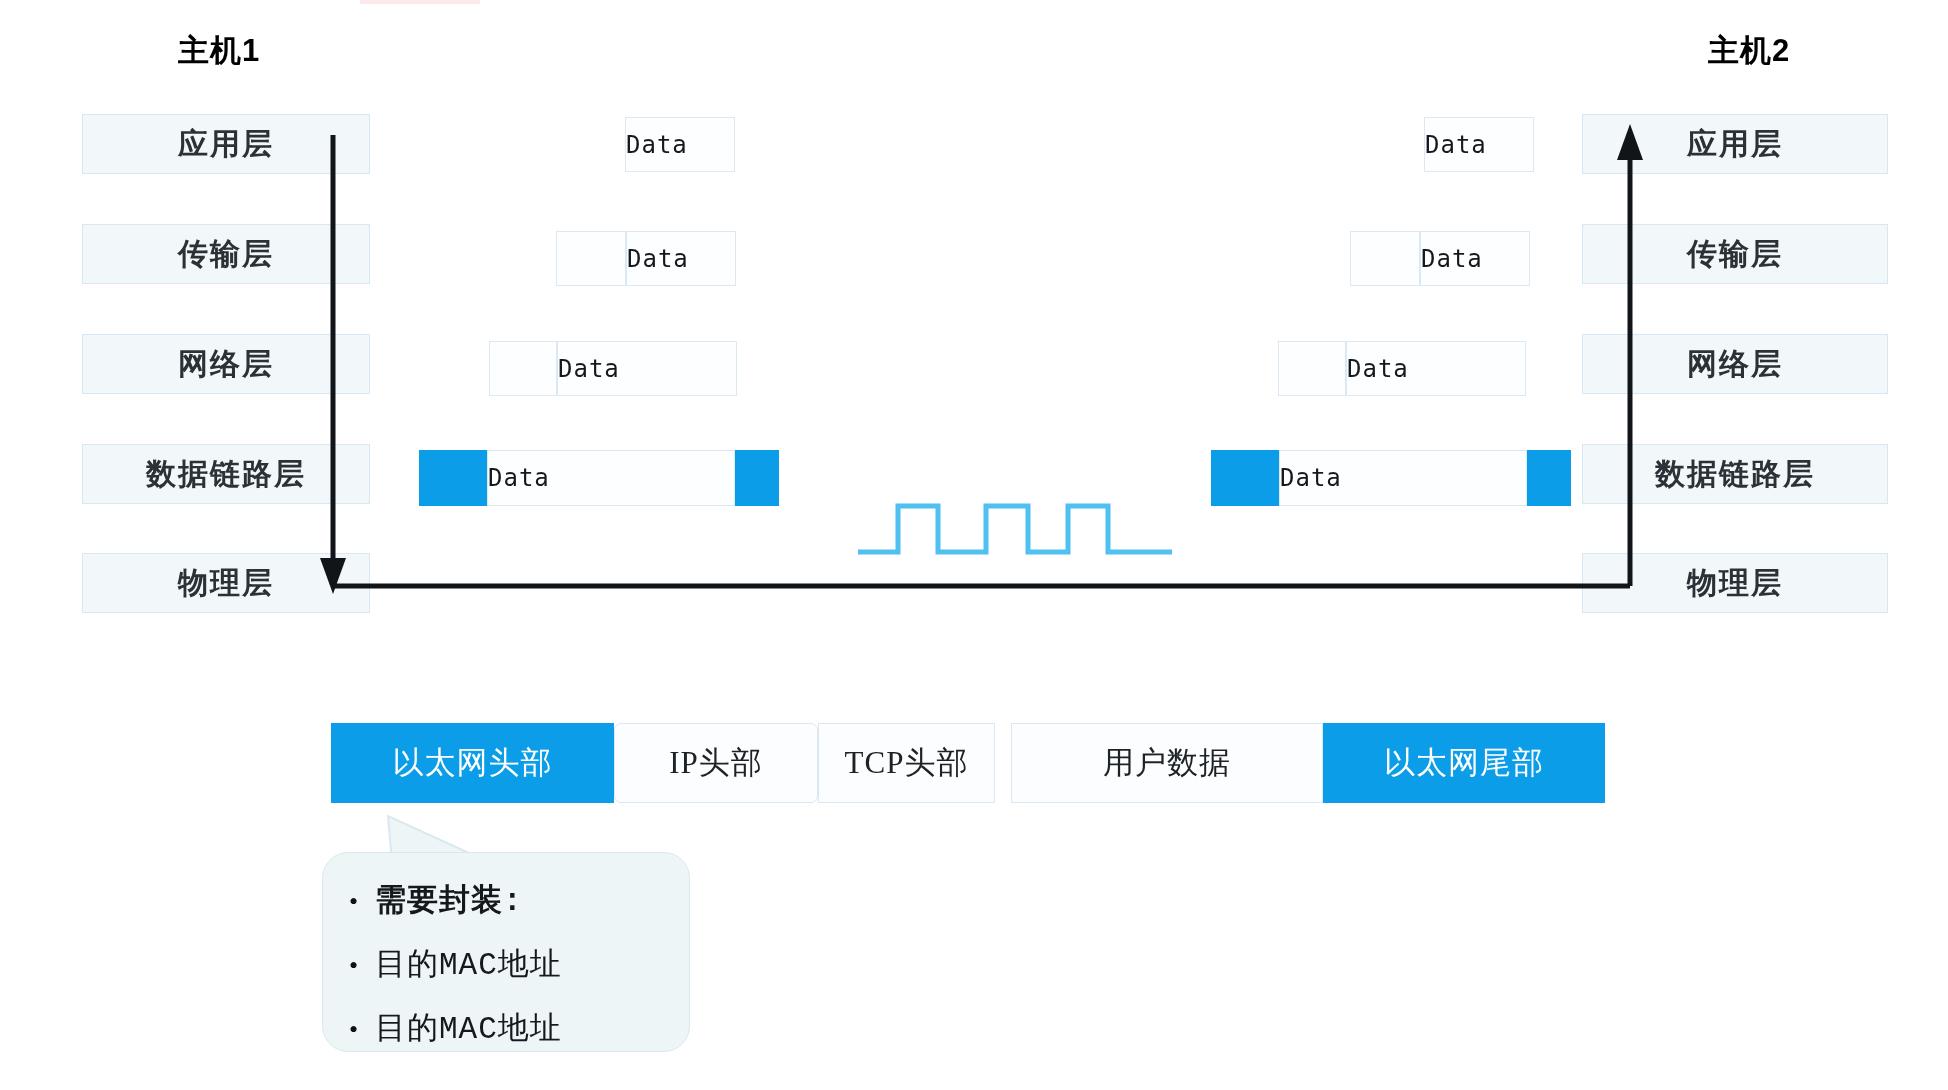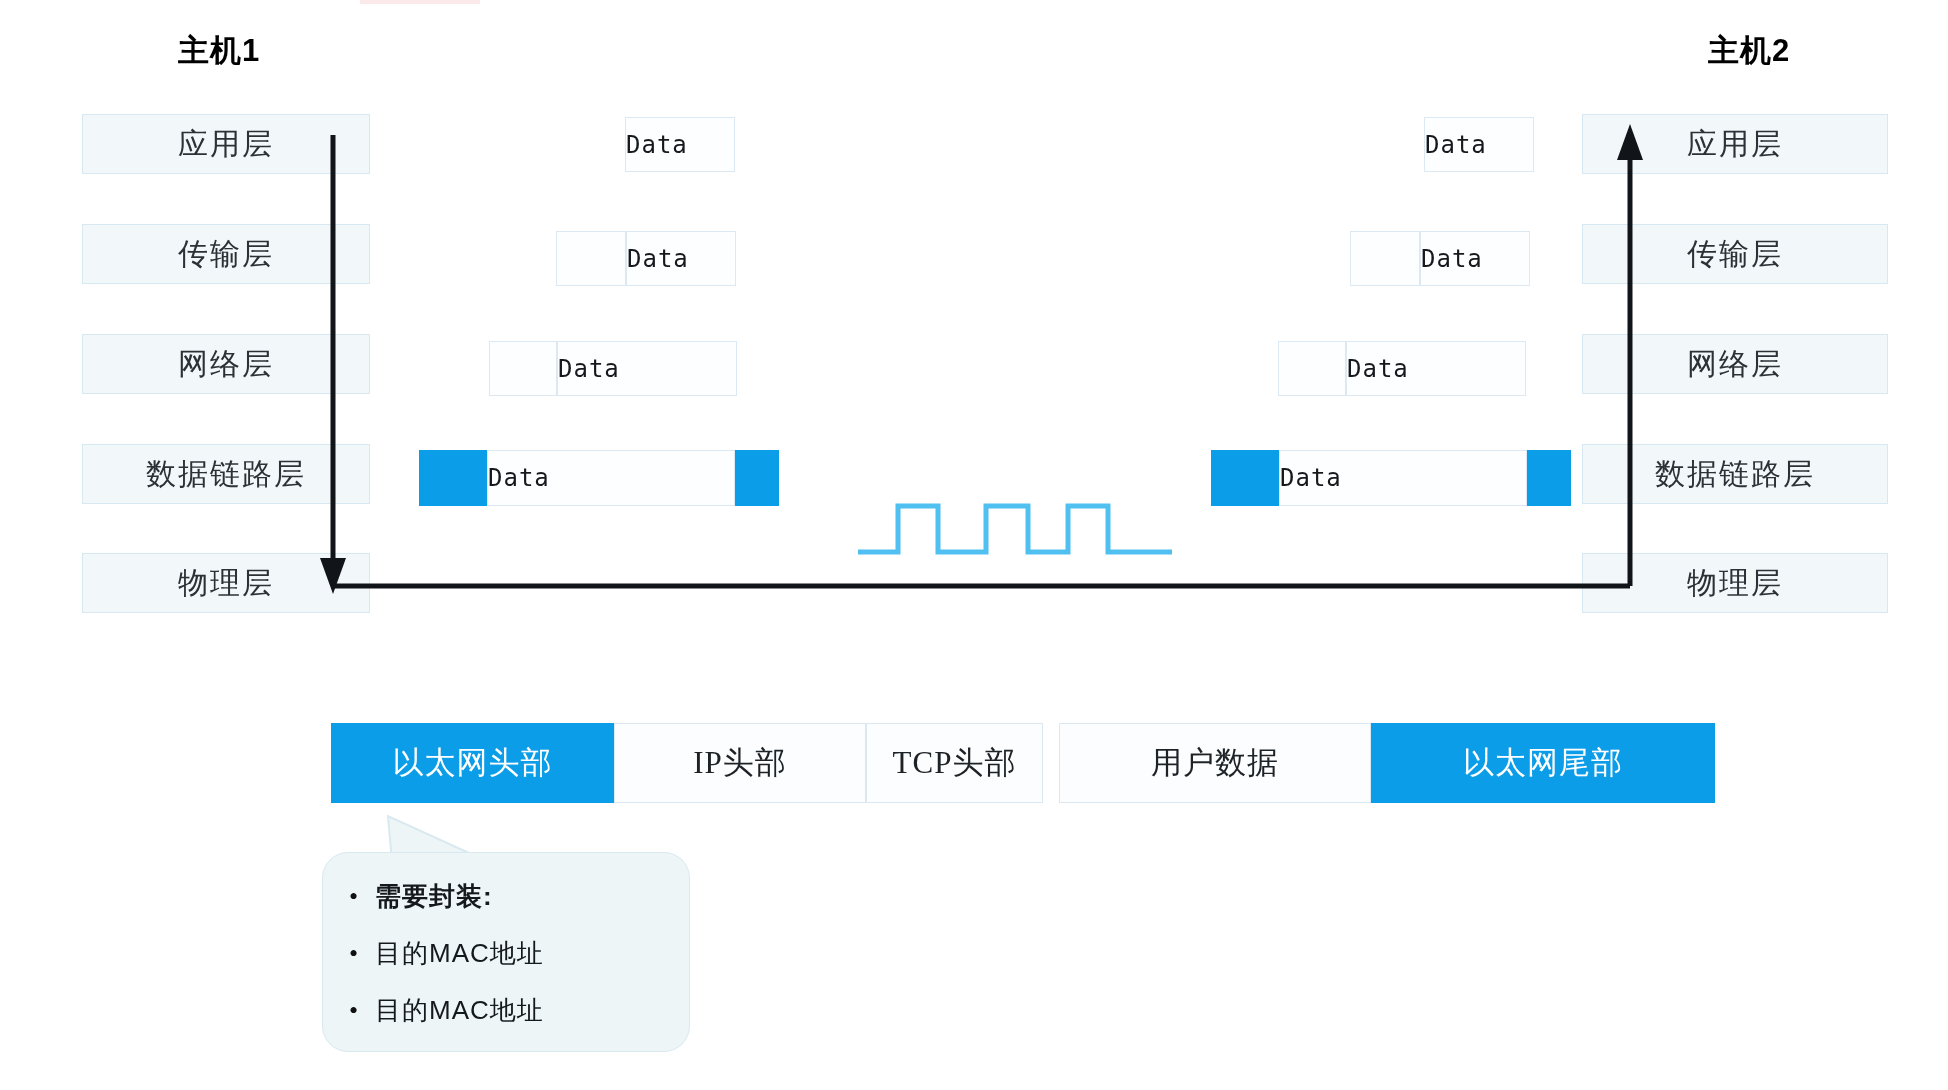--- a/index.html
+++ b/index.html
@@ -32,20 +32,21 @@
     display:flex;
     align-items:center;
     justify-content:center;
   }
   .layer-label{
     font-family:"Liberation Serif",serif;
     font-size:30px;
     color:#2b3136;
     letter-spacing:2px;
     white-space:nowrap;
+    font-weight:bold;
   }
 
   
   .pdu{
     position:absolute;
     box-sizing:border-box;
     display:flex;
     align-items:stretch;
   }
   .pdu-seg{
@@ -112,22 +113,22 @@
   .callout-row:last-child{margin-bottom:0;}
   .bullet{
     width:26px;
     flex:0 0 26px;
     font-size:26px;
     line-height:1;
     color:#111;
     text-align:left;
   }
   .callout-text{
-    font-family:Liberation Sans, sans-serif;
-    font-size:26px;
+    font-family:Liberation Mono, monospace;
+    font-size:31px;
     color:#15191d;
     letter-spacing:1px;
     white-space:nowrap;
   }
   .callout-text.strong{font-weight:bold;}
   .top-artifact{
     position:absolute;
     left:360px;top:0px;width:120px;height:4px;
     background:#fbe8e8;
   }
@@ -243,24 +244,24 @@
       <path d="M 1630 124 L 1617 160 L 1643 160 Z" fill="#111418"></path>
     </g>
 
     <g>
       <path d="M 858 552 L 898 552 L 898 506 L 938 506 L 938 552 L 986 552 L 986 506 L 1028 506 L 1028 552 L 1068 552 L 1068 506 L 1108 506 L 1108 552 L 1172 552" stroke="#4fc0f0" stroke-width="5" fill="none" stroke-linejoin="miter" stroke-linecap="butt"></path>
     </g>
   </svg>
 
   <div class="encap-bar" style="left:295px;top:723px;height:80px;padding-left:36px;">
     <div class="encap-cell accent" style="width:283px;">以太网头部</div>
-    <div class="encap-cell" style="width:252px;">IP头部</div>
+    <div class="encap-cell" style="width:204px;border-radius:7px;">IP头部</div>
     <div class="encap-cell" style="width:177px;">TCP头部</div>
     <div class="encap-cell" style="width:312px;margin-left:16px;">用户数据</div>
-    <div class="encap-cell accent" style="width:344px;">以太网尾部</div>
+    <div class="encap-cell accent" style="width:282px;">以太网尾部</div>
   </div>
 
   <svg class="callout-tail" style="left:330px;top:806px;width:220px;height:60px;" viewBox="0 0 220 60">
     <path d="M 62 56 L 58 10 L 150 52 Z" fill="#edf5f7" stroke="#dae9ef" stroke-width="2"></path>
   </svg>
 
   <div class="callout" style="left:322px;top:852px;width:368px;height:200px;">
     <div class="callout-row">
       <span class="bullet">•</span>
       <span class="callout-text strong">需要封装:</span>

